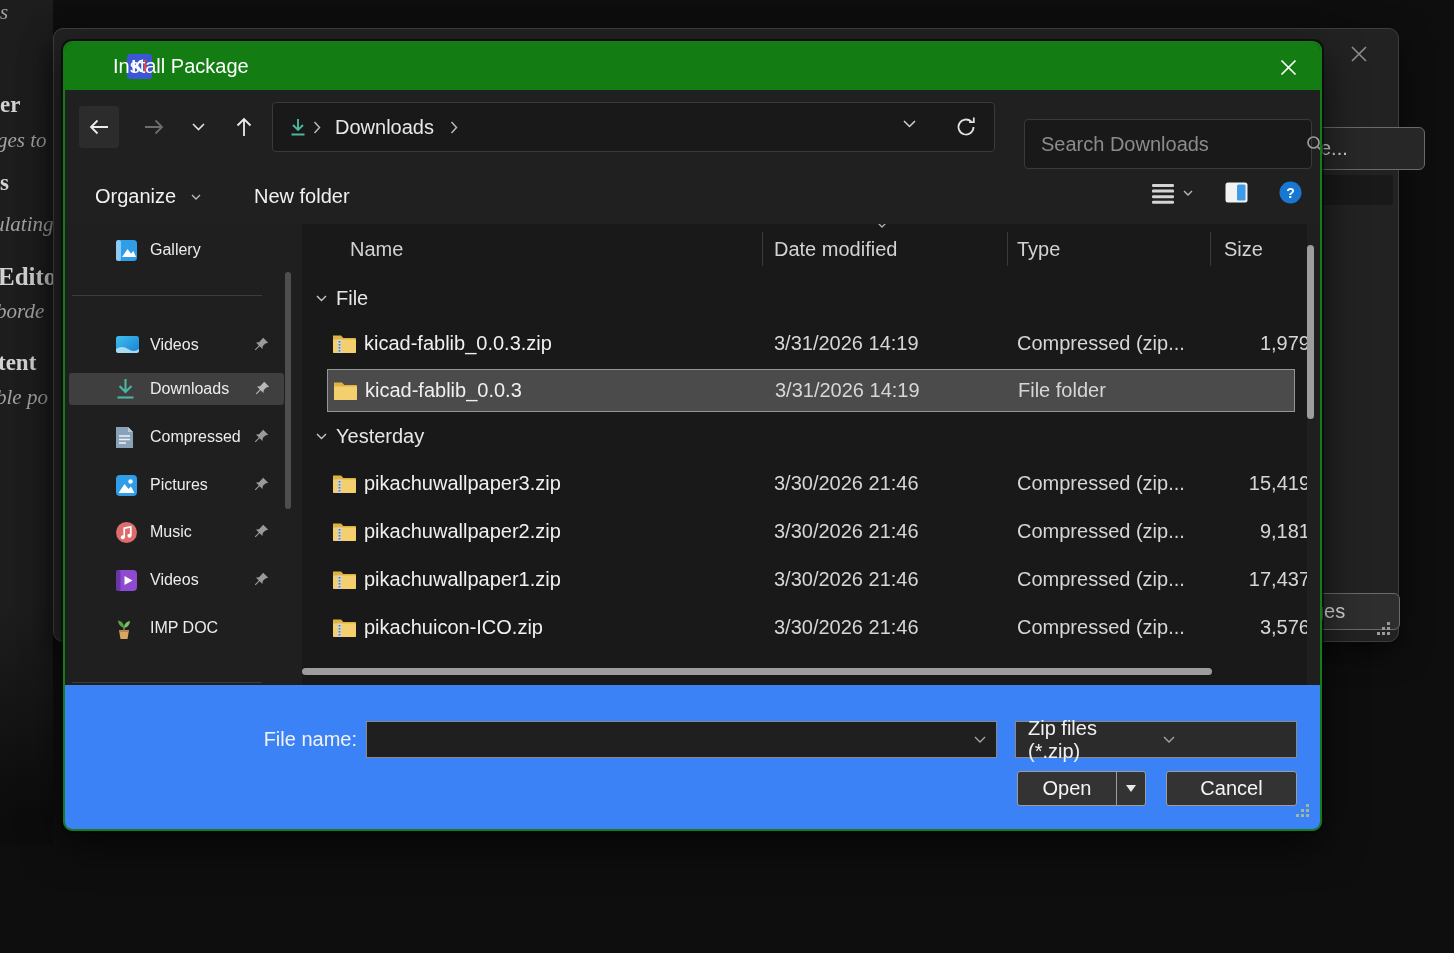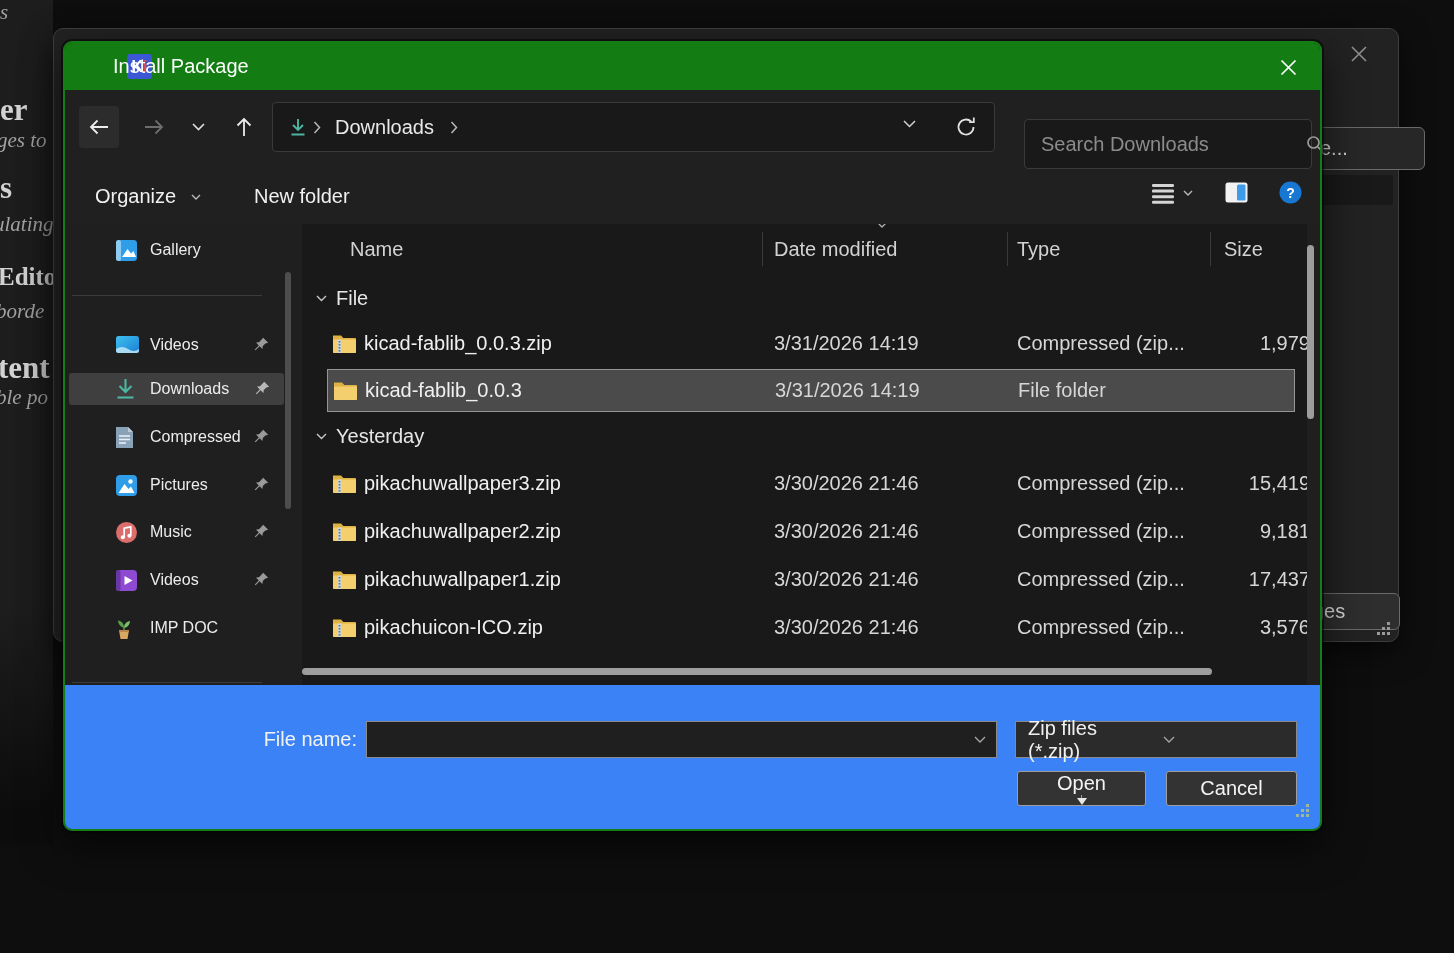--- a/index.html
+++ b/index.html
@@ -3,21 +3,21 @@
 <meta charset="utf-8">
 <style>
   html,body{margin:0;padding:0;background:#050505;}
   #screen{position:relative;width:1454px;height:953px;overflow:hidden;background:#0e0e0e;
     font-family:"Liberation Sans",sans-serif;color:#ededed;-webkit-font-smoothing:antialiased;}
 
   
   #app-left{position:absolute;left:0;top:0;width:53px;height:845px;overflow:hidden;
     background:linear-gradient(180deg,#1d1d1d 0%,#1d1d1d 72%,#0c0c0c 96%);}
   .frag{position:absolute;white-space:nowrap;font-family:"Liberation Serif",serif;}
-  .frag.b{font-weight:bold;color:#d2d2d2;font-size:31px;}
+  .frag.b{font-weight:bold;color:#d2d2d2;font-size:23px;}
   .frag.i{font-style:italic;color:#a2a2a2;font-size:21px;}
 
   
   #mid-dialog{position:absolute;left:53px;top:28px;width:1344px;height:612px;background:#222222;
     border:1px solid #3e3e3e;border-radius:10px;box-shadow:0 10px 30px rgba(0,0,0,.55);}
   #mid-close{position:absolute;right:18px;top:16px;width:30px;height:30px;color:#8f8f8f;
     font-size:24px;line-height:28px;text-align:center;}
   .ghost-btn{position:absolute;border:1px solid #6a6a6a;border-radius:6px;color:#d6d6d6;
     font-size:20px;background:#272727;}
   #mid-input{position:absolute;left:1247px;top:146px;width:92px;height:30px;background:#191919;border-radius:3px;}
@@ -88,21 +88,21 @@
   #footer{position:absolute;left:0;top:642px;width:1259px;height:146px;background:#3b82f6;border-radius:0 0 7px 7px;}
   #fn-label{position:absolute;left:180px;top:36px;width:112px;text-align:right;font-size:20px;line-height:37px;color:#f2f2f2;}
   #fn-field{position:absolute;left:301px;top:36px;width:631px;height:37px;background:#1f1f1f;border:1px solid #8a8a8a;
     box-sizing:border-box;display:flex;align-items:center;}
   #fn-field input{flex:1;border:0;outline:0;background:transparent;color:#e8e8e8;font-size:19px;padding:0 8px;
     font-family:"Liberation Sans",sans-serif;}
   #ft-combo{position:absolute;left:950px;top:36px;width:282px;height:37px;background:#2b2b2b;border:1px solid #8a8a8a;
     box-sizing:border-box;display:flex;align-items:center;font-size:20px;color:#f0f0f0;}
   #ft-combo span{padding-left:12px;flex:1;}
   .fbtn{position:absolute;top:86px;height:35px;background:#333333;border:1px solid #9d9d9d;box-sizing:border-box;
-    border-radius:3px;display:flex;align-items:center;justify-content:center;font-size:20px;color:#f4f4f4;flex-direction:column;}
+    border-radius:3px;display:flex;align-items:center;justify-content:center;font-size:20px;color:#f4f4f4;}
   #btn-open{left:952px;width:129px;justify-content:flex-start;}
   #btn-open .main{width:98px;text-align:center;}
   #btn-open .div{width:1px;height:33px;background:#9d9d9d;}
   #btn-open .arr{width:28px;display:flex;justify-content:center;}
   #btn-cancel{left:1101px;width:131px;}
   .chev-r{margin:0 6px;display:flex;align-items:center;}
   svg{display:block;}
 </style>
 </head>
 <body>

